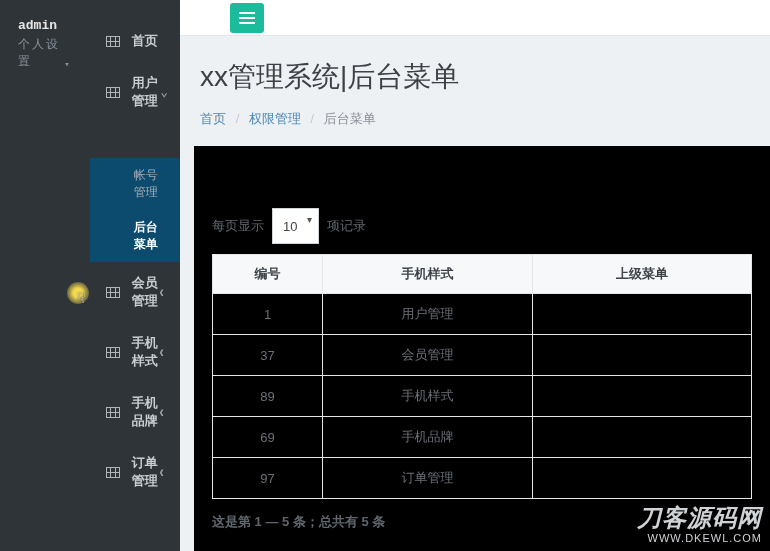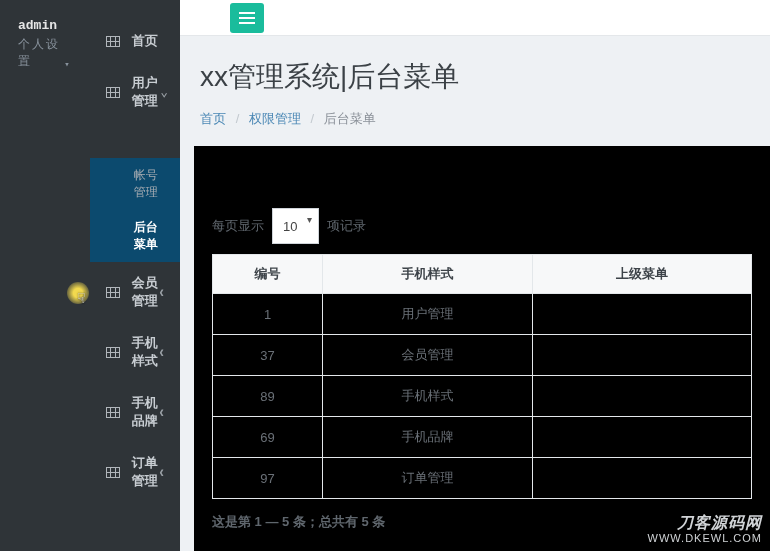--- a/index.html
+++ b/index.html
@@ -57,21 +57,21 @@
 
 table.data { width: 100%; border-collapse: collapse; }
 table.data th { background: #f7f8f9; border: 1px solid #e3e7ea; padding: 10px 16px; font-size: 13px; color: #3d4349; font-weight: 600; text-align: center; }
 table.data td { border: 1px solid #e3e7ea; padding: 11px 8px; font-size: 13px; color: #6a7077; text-align: center; }
 .col-id { width: 110px; }
 .col-name { width: 210px; }
 
 .table-info { margin-top: 14px; font-size: 13px; color: #5f666d; font-weight: bold; }
 
 .watermark { position: absolute; right: 8px; bottom: 7px; text-align: right; pointer-events:none; }
-.watermark .line1 { font-size: 16px; font-weight: bold; color: #d0d3d6; font-style: italic; letter-spacing: 1px; }
+.watermark .line1 { font-size: 24px; font-weight: bold; color: #d0d3d6; font-style: italic; letter-spacing: 1px; }
 .watermark .line2 { font-size: 11px; color: #cfd2d5; letter-spacing: 1px; font-weight: normal; margin-top:-2px; }
 </style>
 </head>
 <body>
 
 <div class="layout">
   <aside class="sidebar">
     <div class="user-block">
       <div class="user-name">admin</div>
       <div class="user-settings">

